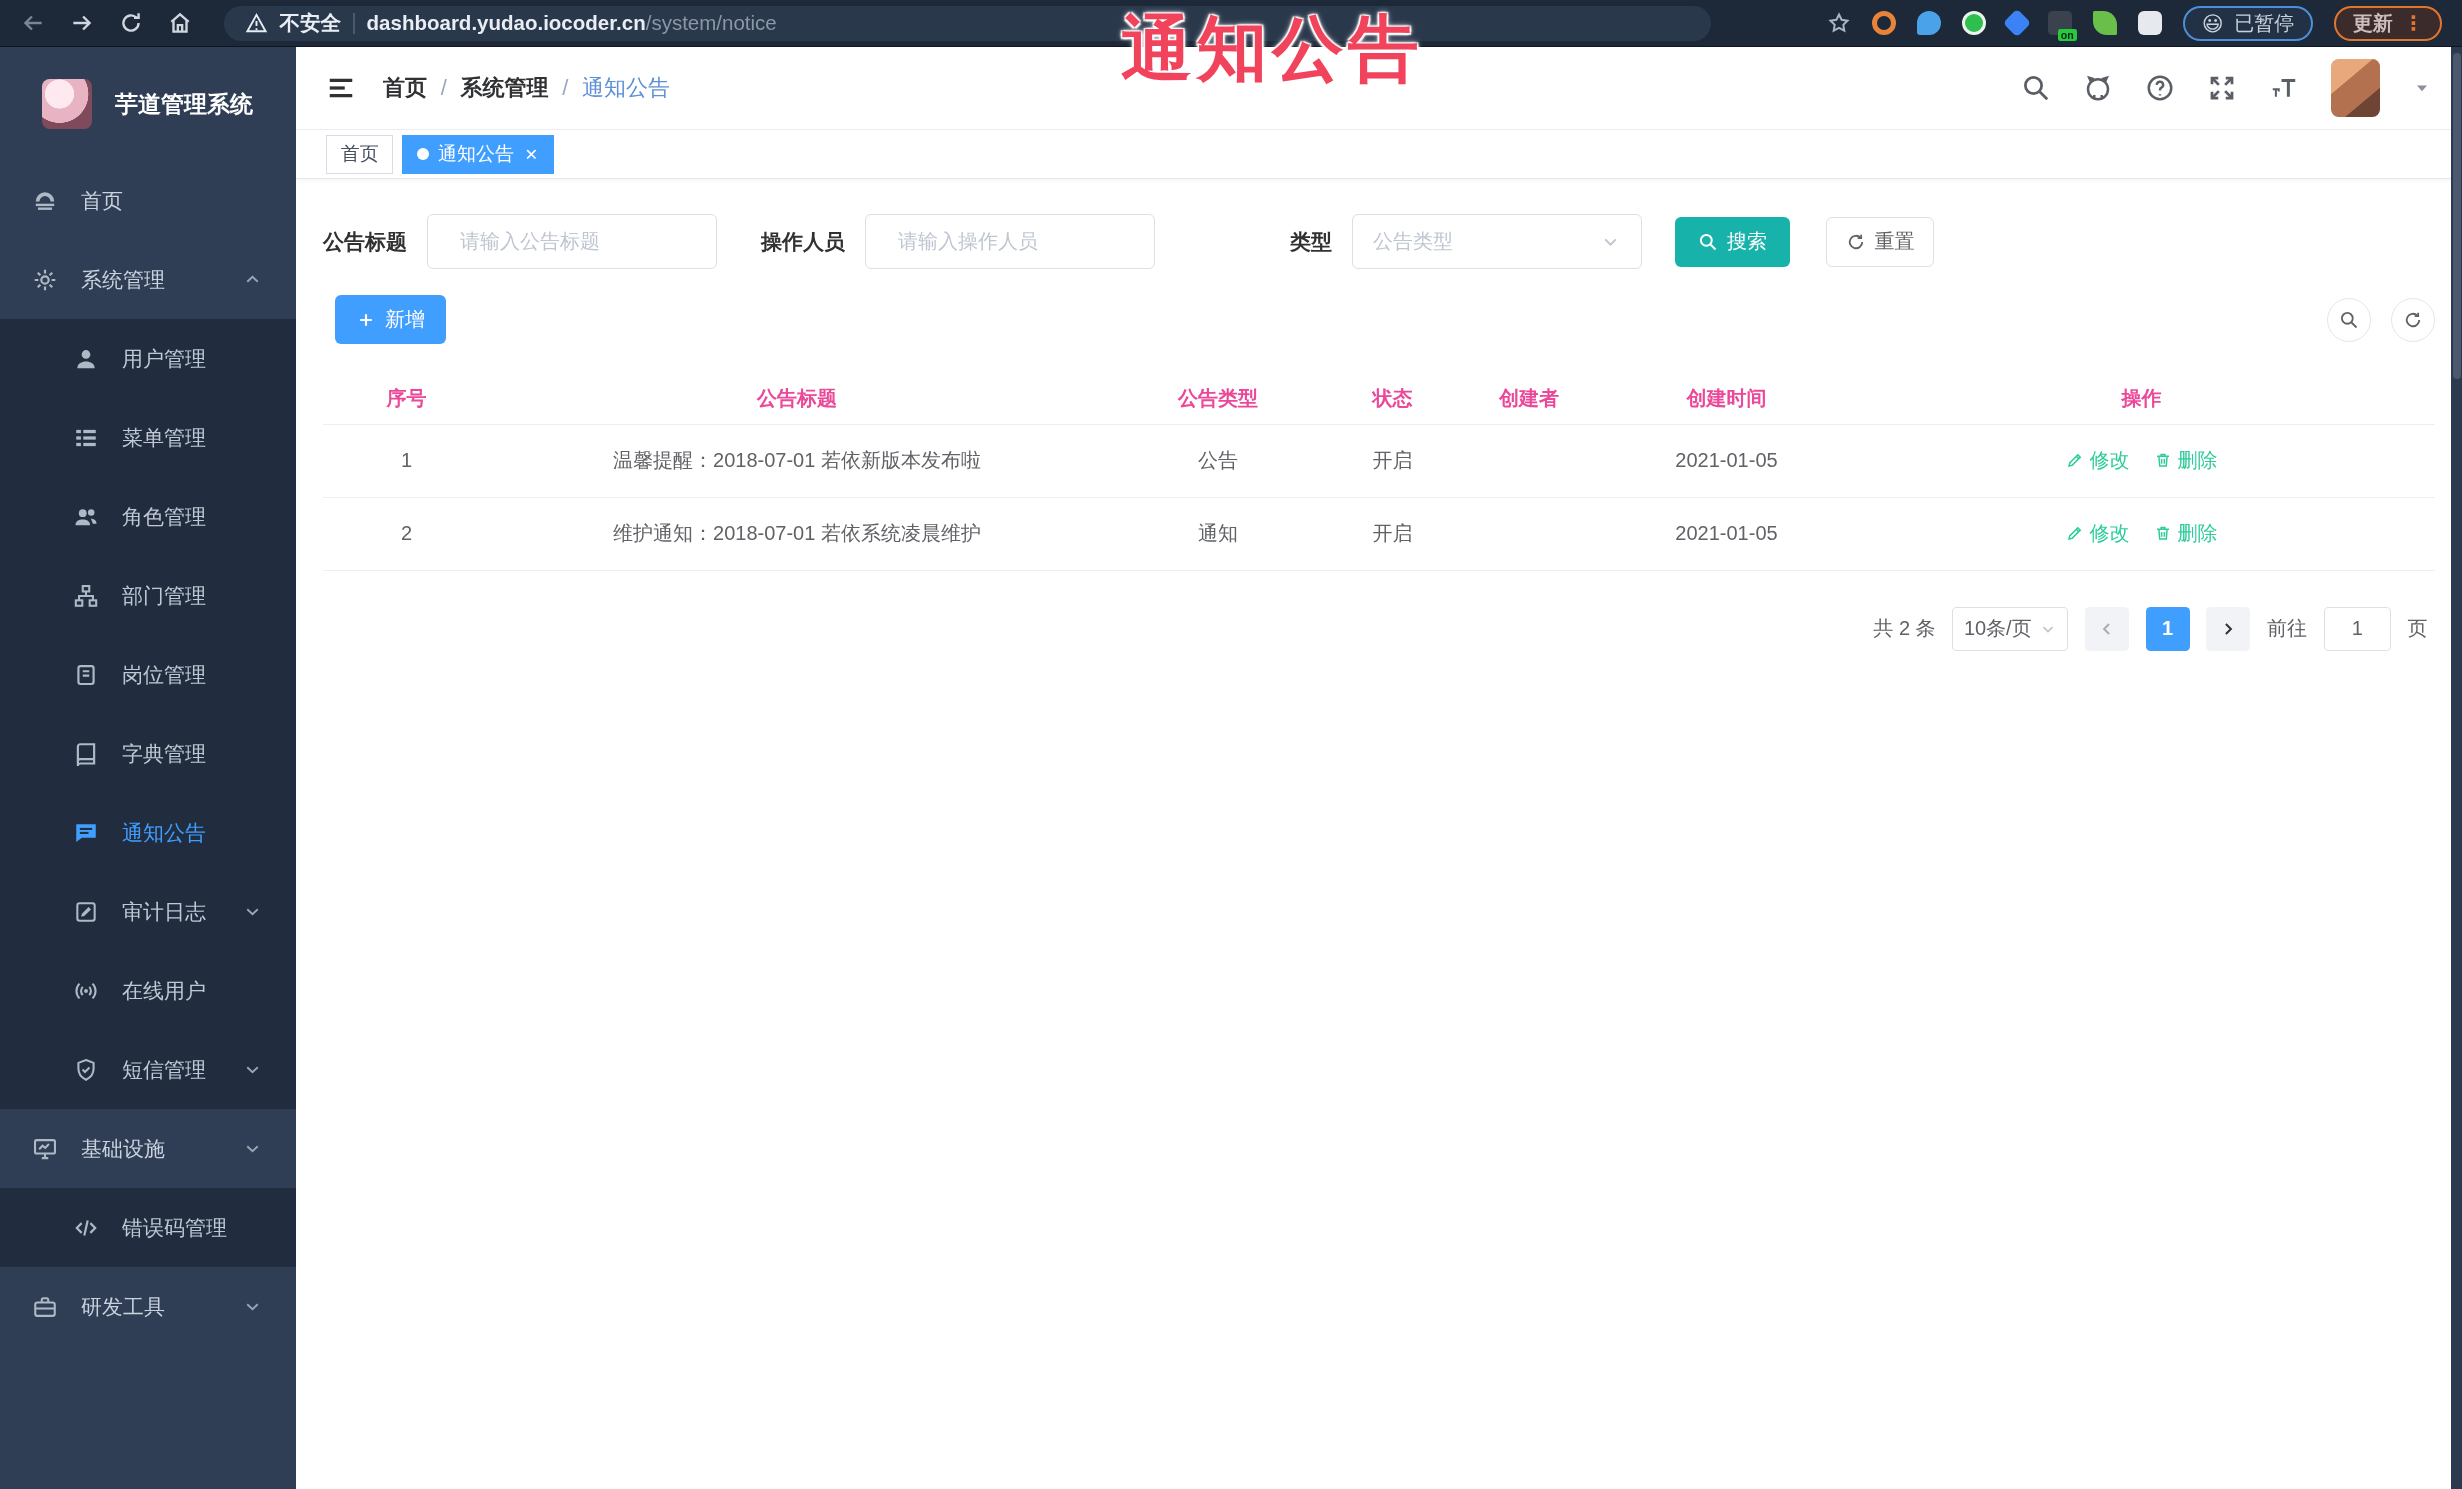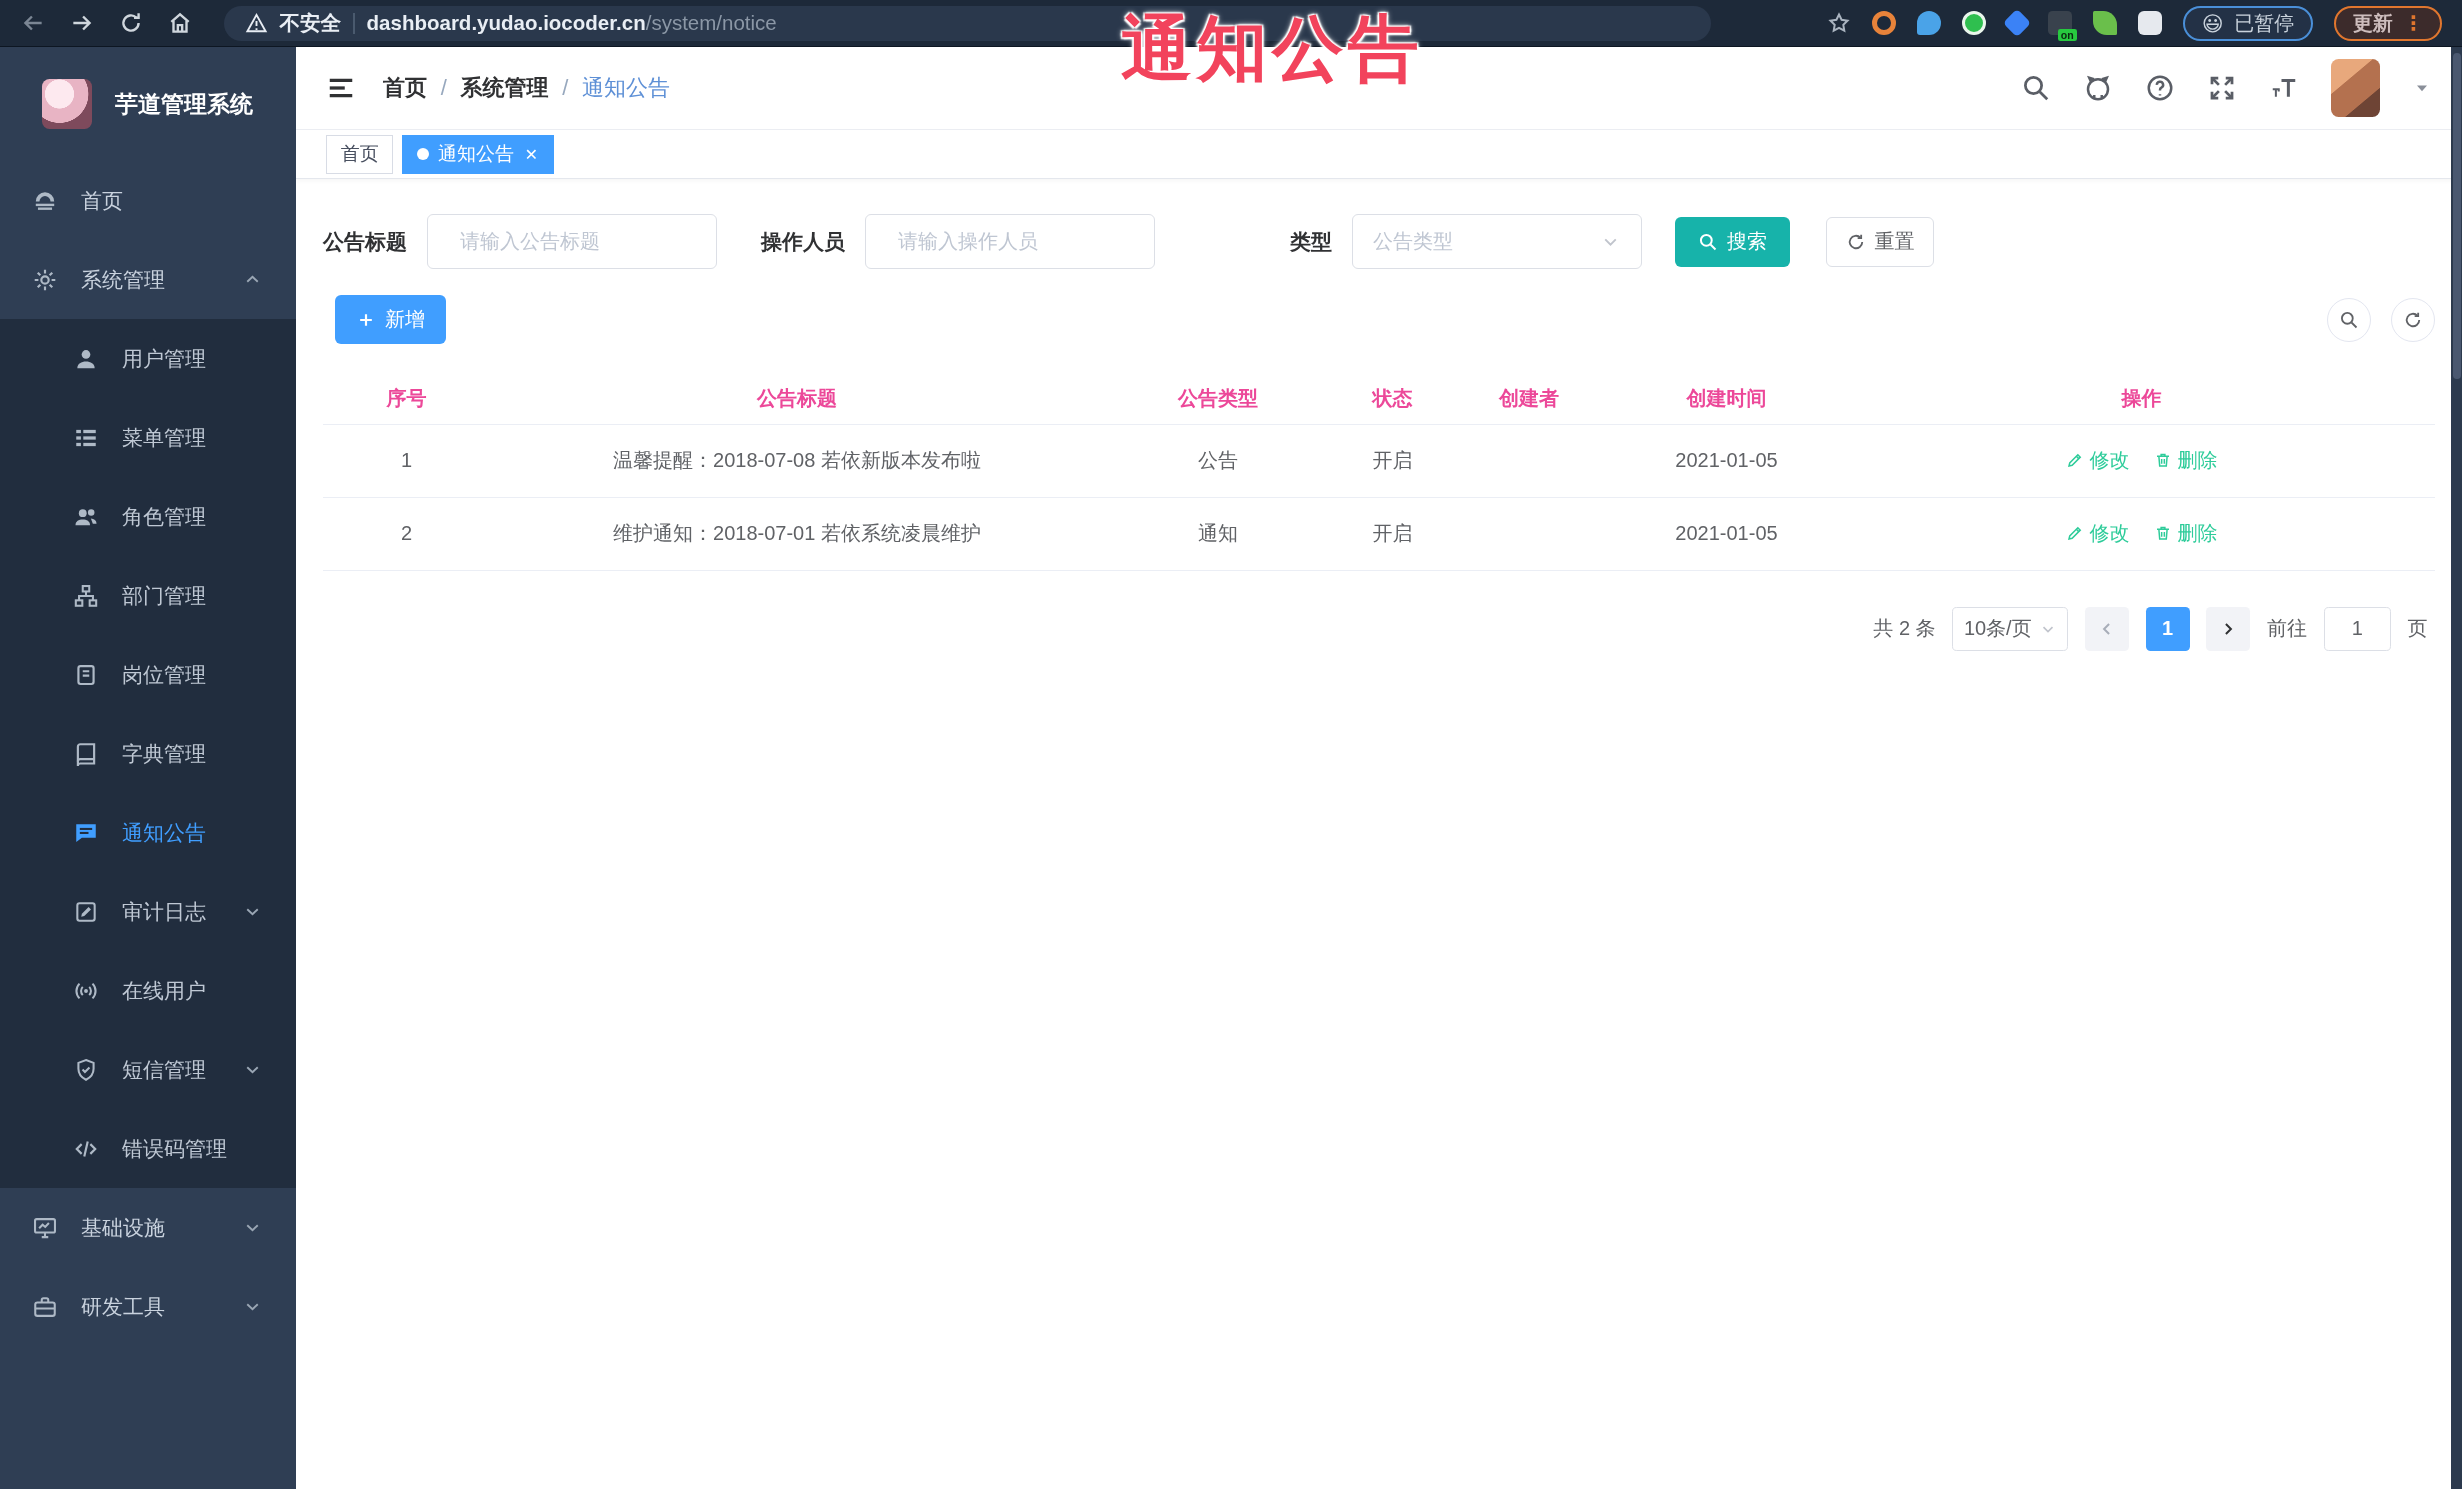--- a/index.html
+++ b/index.html
@@ -338,42 +338,42 @@
             <path d="M8.8 11.6l2.2 2.2 4.2-4.2"></path>
           </svg>
         </span>
         <span>短信管理</span>
         <span class="ico chev">
           <svg viewBox="0 0 24 24" fill="none" stroke="currentColor" stroke-width="2.2">
             <path d="M6 9.5l6 5.5 6-5.5"></path>
           </svg>
         </span>
       </div>
-      <div class="side-item lvl2">
-        <span class="ico mico">
-          <svg viewBox="0 0 24 24" fill="none" stroke="currentColor" stroke-width="2">
-            <path d="M8 7.5L3.5 12 8 16.5M16 7.5l4.5 4.5L16 16.5M13.6 5l-3.2 14"></path>
-          </svg>
-        </span>
-        <span>错误码管理</span>
-      </div>
       <div class="side-item lvl1">
         <span class="ico mico">
           <svg viewBox="0 0 24 24" fill="none" stroke="currentColor" stroke-width="1.9">
             <rect x="2.8" y="3.8" width="18.4" height="12.4" rx="1.5"></rect>
             <path d="M9 20.4h6M12 16.2v4.2"></path>
             <path d="M6.6 12.2l3.2-3.2 2.4 2 3.4-3.6"></path>
           </svg>
         </span>
         <span>基础设施</span>
         <span class="ico chev">
           <svg viewBox="0 0 24 24" fill="none" stroke="currentColor" stroke-width="2.2">
             <path d="M6 9.5l6 5.5 6-5.5"></path>
           </svg>
         </span>
+      </div>
+      <div class="side-item lvl2">
+        <span class="ico mico">
+          <svg viewBox="0 0 24 24" fill="none" stroke="currentColor" stroke-width="2">
+            <path d="M8 7.5L3.5 12 8 16.5M16 7.5l4.5 4.5L16 16.5M13.6 5l-3.2 14"></path>
+          </svg>
+        </span>
+        <span>错误码管理</span>
       </div>
       <div class="side-item lvl1">
         <span class="ico mico">
           <svg viewBox="0 0 24 24" fill="none" stroke="currentColor" stroke-width="1.9">
             <rect x="3" y="7.8" width="18" height="12.4" rx="2"></rect>
             <path d="M9 7.8V5.6A1.6 1.6 0 0 1 10.6 4h2.8A1.6 1.6 0 0 1 15 5.6v2.2M3 13.4h18"></path>
           </svg>
         </span>
         <span>研发工具</span>
         <span class="ico chev">
@@ -541,21 +541,21 @@
             <th>公告类型</th>
             <th>状态</th>
             <th>创建者</th>
             <th>创建时间</th>
             <th>操作</th>
           </tr>
         </thead>
       <tbody id="grid-body">
           <tr>
             <td>1</td>
-            <td>温馨提醒：2018-07-08 若依新版本发布啦</td>
+            <td>温馨提醒：2018-07-01 若依新版本发布啦</td>
             <td>公告</td>
             <td>开启</td>
             <td></td>
             <td>2021-01-05</td>
             <td><span class="op-link">
                 <span class="ico oico">
                   <svg viewBox="0 0 24 24" fill="none" stroke="currentColor" stroke-width="2">
                     <path d="M4 20l1-4.2L15.8 5l3.2 3.2L8.2 19z"></path>
                     <path d="M13.8 7l3.2 3.2"></path>
                   </svg>

